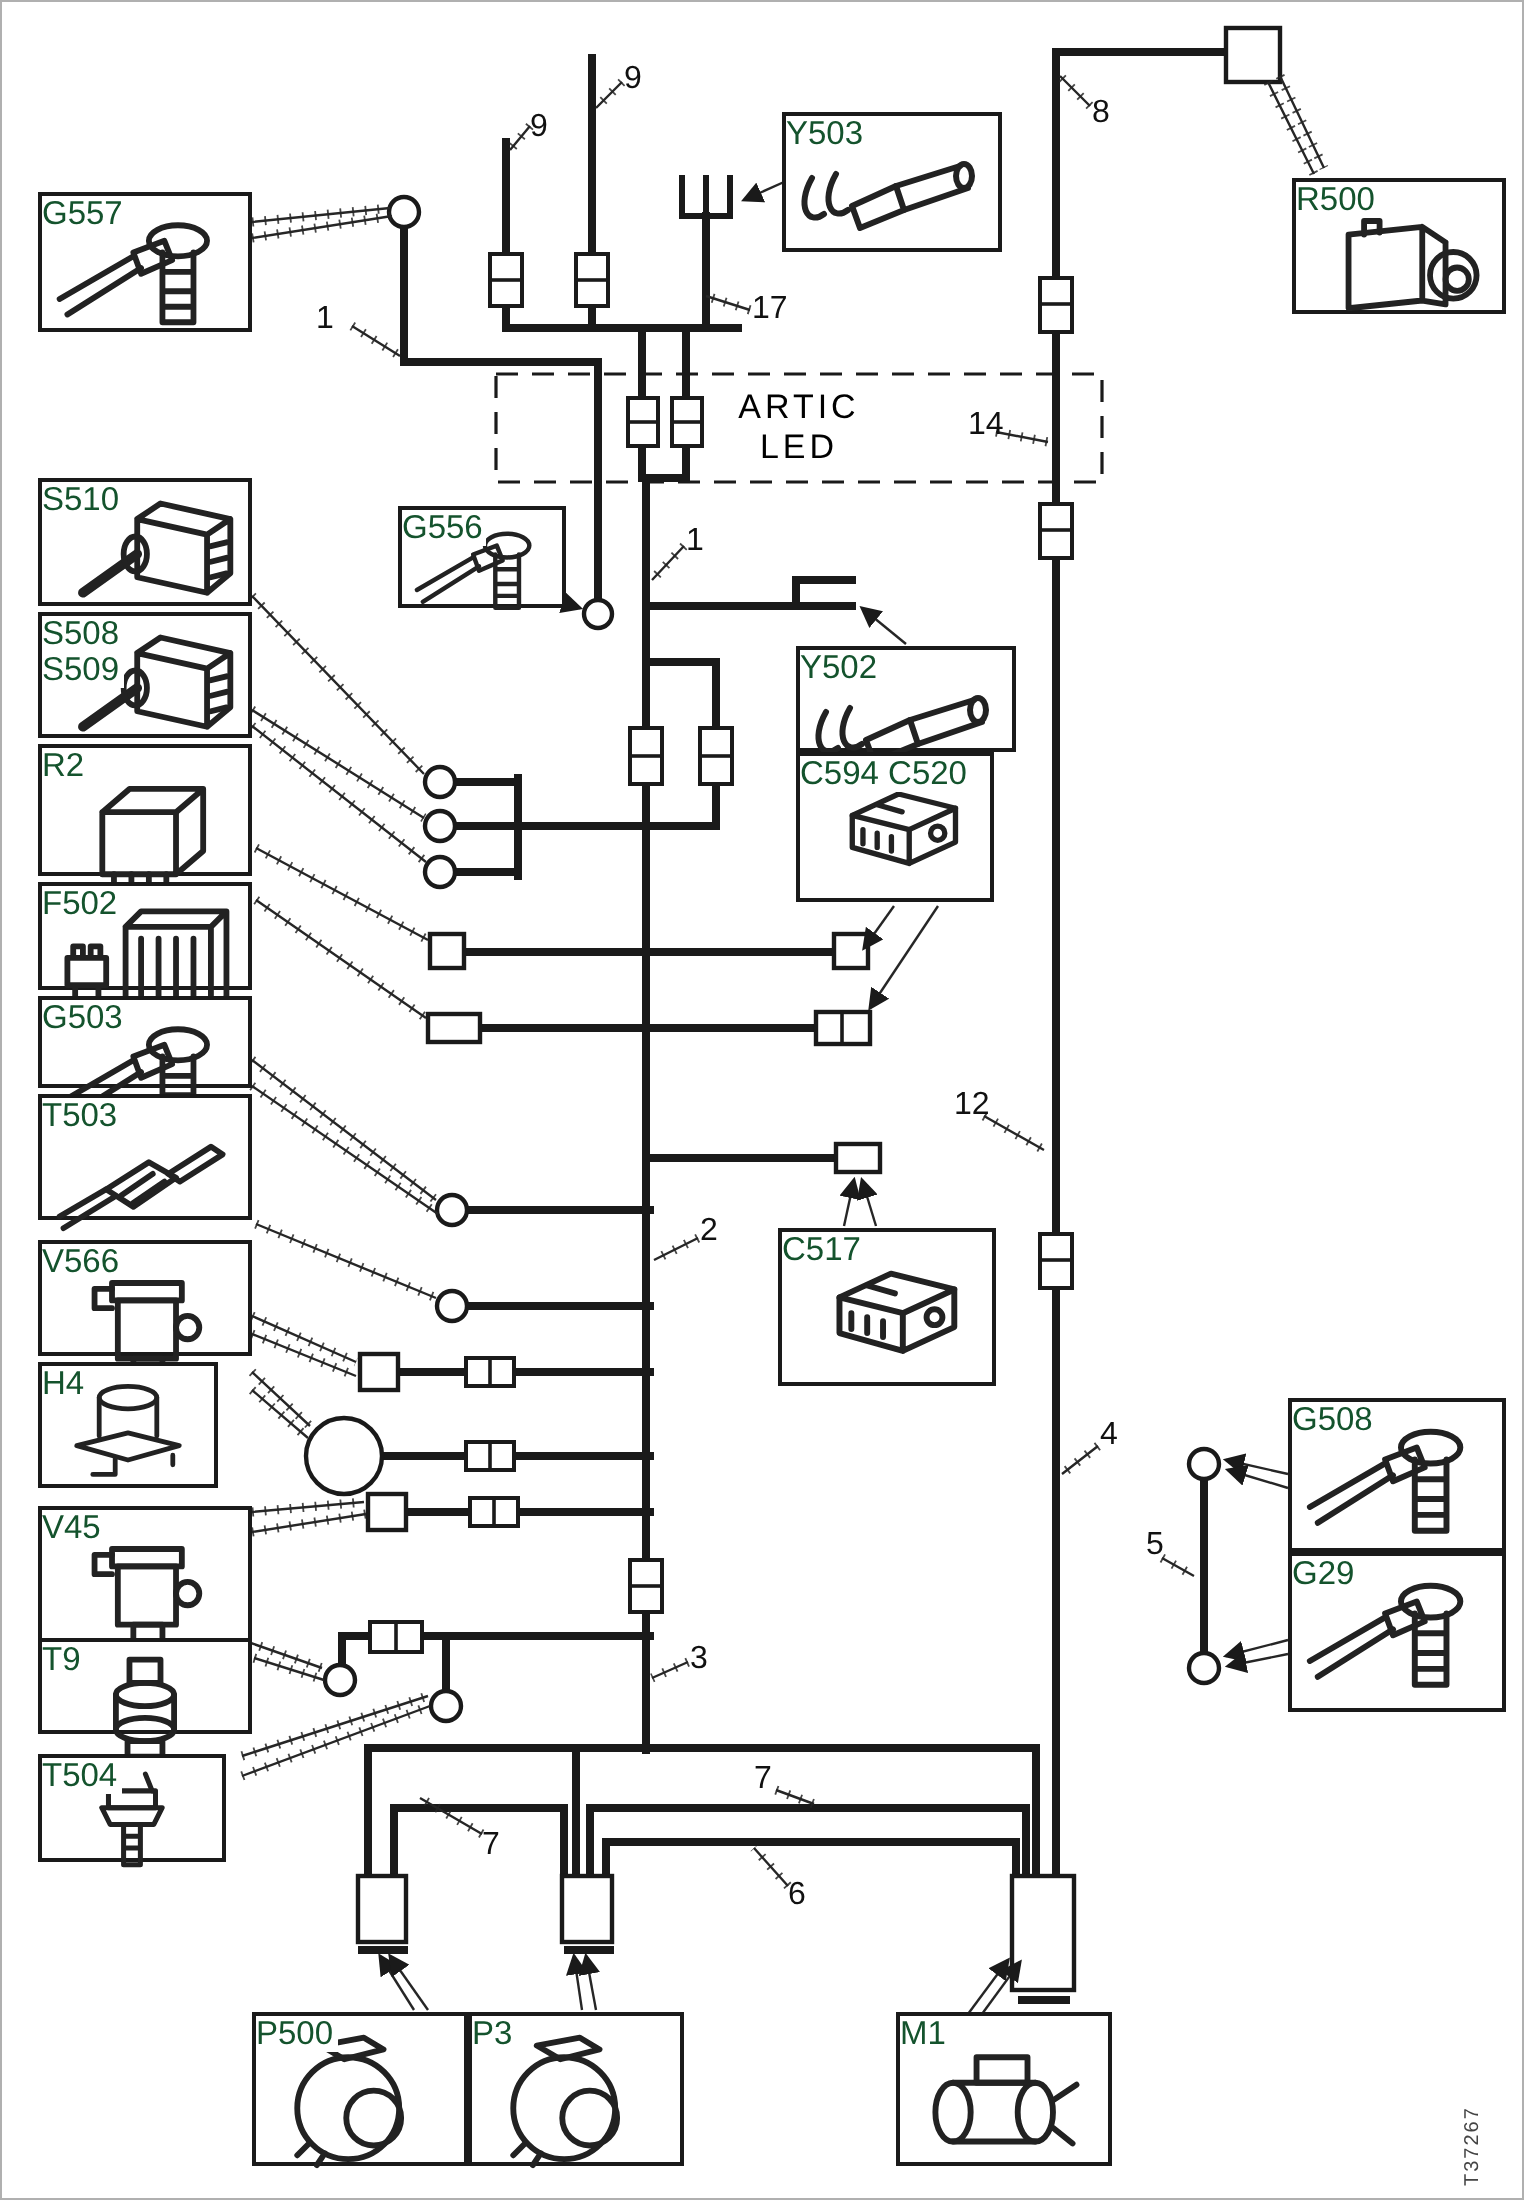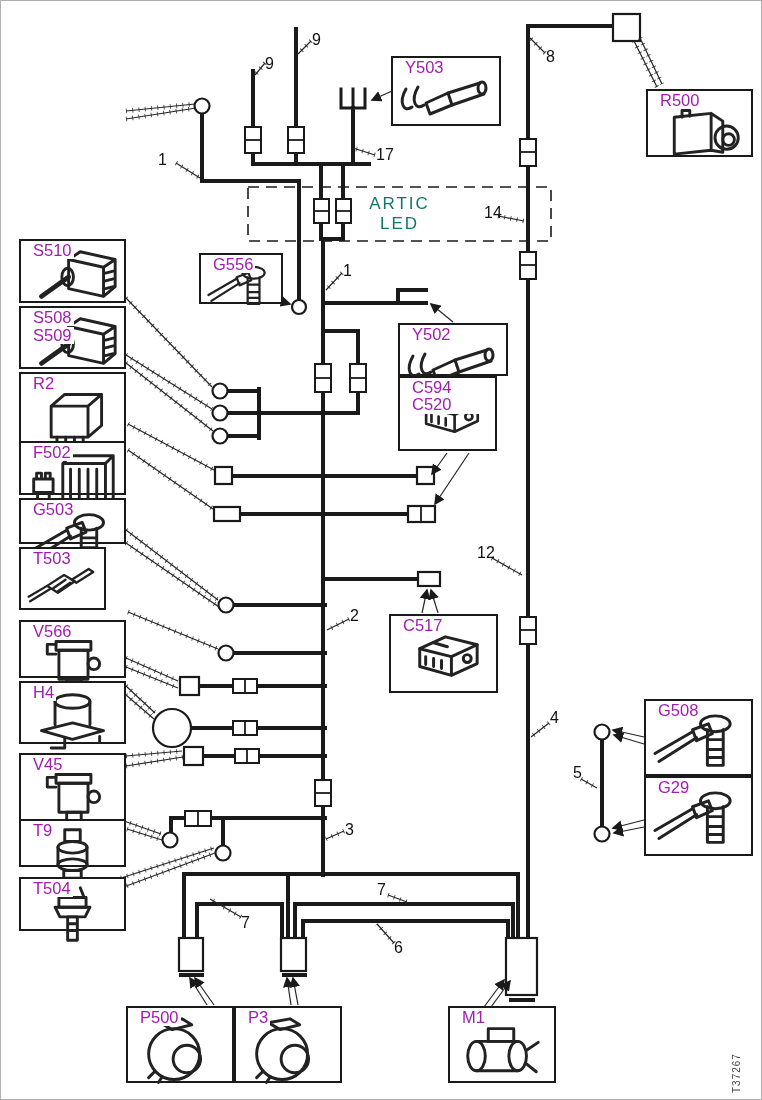--- a/index.html
+++ b/index.html
@@ -11,27 +11,27 @@
   .wm{stroke:#1a1a1a;stroke-width:3;fill:none;stroke-linecap:square;}
   .term{fill:#ffffff;stroke:#1a1a1a;stroke-width:2.2;}
   .blk{fill:#ffffff;stroke:#1a1a1a;stroke-width:2;}
   .bl{stroke:#1a1a1a;stroke-width:1.8;fill:none;}
   .L{stroke:#262626;stroke-width:1.2;fill:none;}
   .Lh{stroke:#262626;stroke-width:4.6;fill:none;stroke-dasharray:.9 5.4;opacity:.85;}
   .dash{stroke:#1a1a1a;stroke-width:1.6;fill:none;stroke-dasharray:11 7;}
   .cbox{position:absolute;border:2px solid #1a1a1a;background:#fff;box-sizing:border-box;}
   .cicon{position:absolute;left:3px;right:3px;top:3px;bottom:2px;width:auto;height:auto;}
   .cicon *{stroke:#222;fill:none;stroke-width:3;stroke-linejoin:round;stroke-linecap:round;}
-  .clabel{position:absolute;top:1px;left:12px;font-size:16.5px;color:#a21caf;background:#fff;
+  .clabel{position:absolute;top:1px;left:0;font-size:16.5px;color:#14532d;background:#fff;
           padding-right:2px;line-height:1.05;}
   .clabel.l2{top:19px;}
   .wl{position:absolute;font-size:16px;color:#111;}
   .artic{position:absolute;left:247px;top:186px;width:303px;height:54px;display:flex;
          flex-direction:column;align-items:center;justify-content:center;
-         font-size:17px;letter-spacing:2px;color:#0f766e;line-height:1.2;pointer-events:none;}
+         font-size:17px;letter-spacing:2px;color:#000000;line-height:1.2;pointer-events:none;}
   .figcode{position:absolute;left:730px;top:1092px;transform:rotate(-90deg);
            transform-origin:0 0;font-size:10px;letter-spacing:1px;color:#444;white-space:nowrap;}
 </style>
 </head>
 <body>
 
 <svg width="0" height="0" style="position:absolute" aria-hidden="true">
 <defs>
  <symbol id="sym-ground" viewBox="0 0 100 80">
    <path d="M6 50 L44 28 M10 58 L48 34"></path>
@@ -231,82 +231,88 @@
       <path class="L" marker-end="url(#ah)" d="M643 826 L613 832"></path>
       <path class="L" marker-end="url(#ah)" d="M206 1004 L189 977"></path>
       <path class="L" marker-end="url(#ah)" d="M213 1004 L194 977"></path>
       <path class="L" marker-end="url(#ah)" d="M290 1004 L286 977"></path>
       <path class="L" marker-end="url(#ah)" d="M297 1004 L292 977"></path>
       <path class="L" marker-end="url(#ah)" d="M483 1006 L503 979"></path>
       <path class="L" marker-end="url(#ah)" d="M490 1006 L509 980"></path>
     </g>
   </svg>
 
+  <div class="cbox" style="left:18px;top:95px;width:107px;height:70px">
+    <svg class="cicon" viewBox="0 0 100 80">
+        <use href="#sym-ground"></use>
+      </svg>
+    <span class="clabel">G557</span>
+  </div>
   <div class="cbox" style="left:18px;top:238px;width:107px;height:64px">
     <svg class="cicon" viewBox="0 0 100 80">
         <use href="#sym-toggle"></use>
       </svg>
     <span class="clabel">S510</span>
   </div>
   <div class="cbox" style="left:18px;top:305px;width:107px;height:63px">
     <svg class="cicon" viewBox="0 0 100 80">
         <use href="#sym-toggle"></use>
       </svg>
     <span class="clabel">S508</span>
     <span class="clabel l2">S509</span>
   </div>
-  <div class="cbox" style="left:18px;top:371px;width:107px;height:84px">
+  <div class="cbox" style="left:18px;top:371px;width:107px;height:66px">
     <svg class="cicon" viewBox="0 0 100 80">
         <use href="#sym-relay"></use>
       </svg>
     <span class="clabel">R2</span>
   </div>
   <div class="cbox" style="left:18px;top:440px;width:107px;height:54px">
     <svg class="cicon" viewBox="0 0 100 80">
         <use href="#sym-fuse"></use>
       </svg>
     <span class="clabel">F502</span>
   </div>
   <div class="cbox" style="left:18px;top:497px;width:107px;height:46px">
     <svg class="cicon" viewBox="0 0 100 80">
         <use href="#sym-ground"></use>
       </svg>
     <span class="clabel">G503</span>
   </div>
-  <div class="cbox" style="left:18px;top:546px;width:87px;height:63px">
+  <div class="cbox" style="left:18px;top:546px;width:107px;height:63px">
     <svg class="cicon" viewBox="0 0 100 80">
         <use href="#sym-probe"></use>
       </svg>
     <span class="clabel">T503</span>
   </div>
   <div class="cbox" style="left:18px;top:619px;width:107px;height:58px">
     <svg class="cicon" viewBox="0 0 100 80">
         <use href="#sym-valve"></use>
       </svg>
     <span class="clabel">V566</span>
   </div>
-  <div class="cbox" style="left:18px;top:680px;width:107px;height:63px">
+  <div class="cbox" style="left:18px;top:680px;width:90px;height:63px">
     <svg class="cicon" viewBox="0 0 100 80">
         <use href="#sym-horn"></use>
       </svg>
     <span class="clabel">H4</span>
   </div>
   <div class="cbox" style="left:18px;top:752px;width:107px;height:68px">
     <svg class="cicon" viewBox="0 0 100 80">
         <use href="#sym-valve"></use>
       </svg>
     <span class="clabel">V45</span>
   </div>
   <div class="cbox" style="left:18px;top:818px;width:107px;height:48px">
     <svg class="cicon" viewBox="0 0 100 80">
         <use href="#sym-pressure"></use>
       </svg>
     <span class="clabel">T9</span>
   </div>
-  <div class="cbox" style="left:18px;top:876px;width:107px;height:54px">
+  <div class="cbox" style="left:18px;top:876px;width:94px;height:54px">
     <svg class="cicon" viewBox="0 0 100 80">
         <use href="#sym-temp"></use>
       </svg>
     <span class="clabel">T504</span>
   </div>
   <div class="cbox" style="left:198px;top:252px;width:84px;height:51px">
     <svg class="cicon" viewBox="0 0 100 80">
         <use href="#sym-ground"></use>
       </svg>
     <span class="clabel">G556</span>

